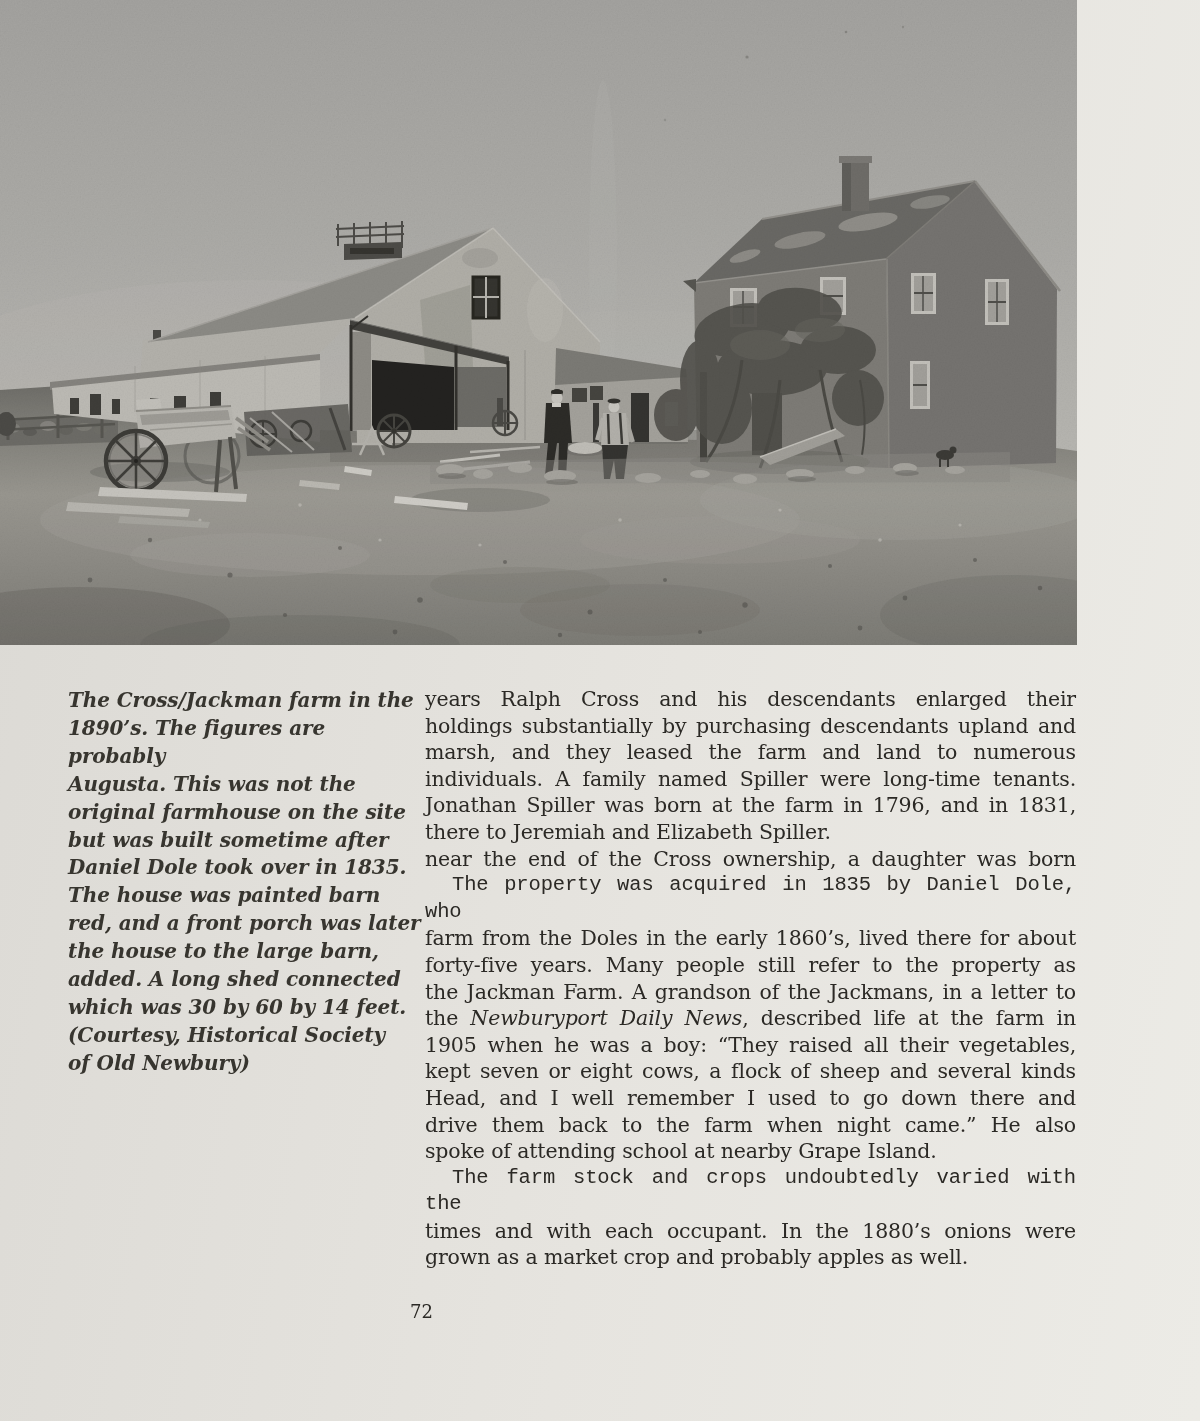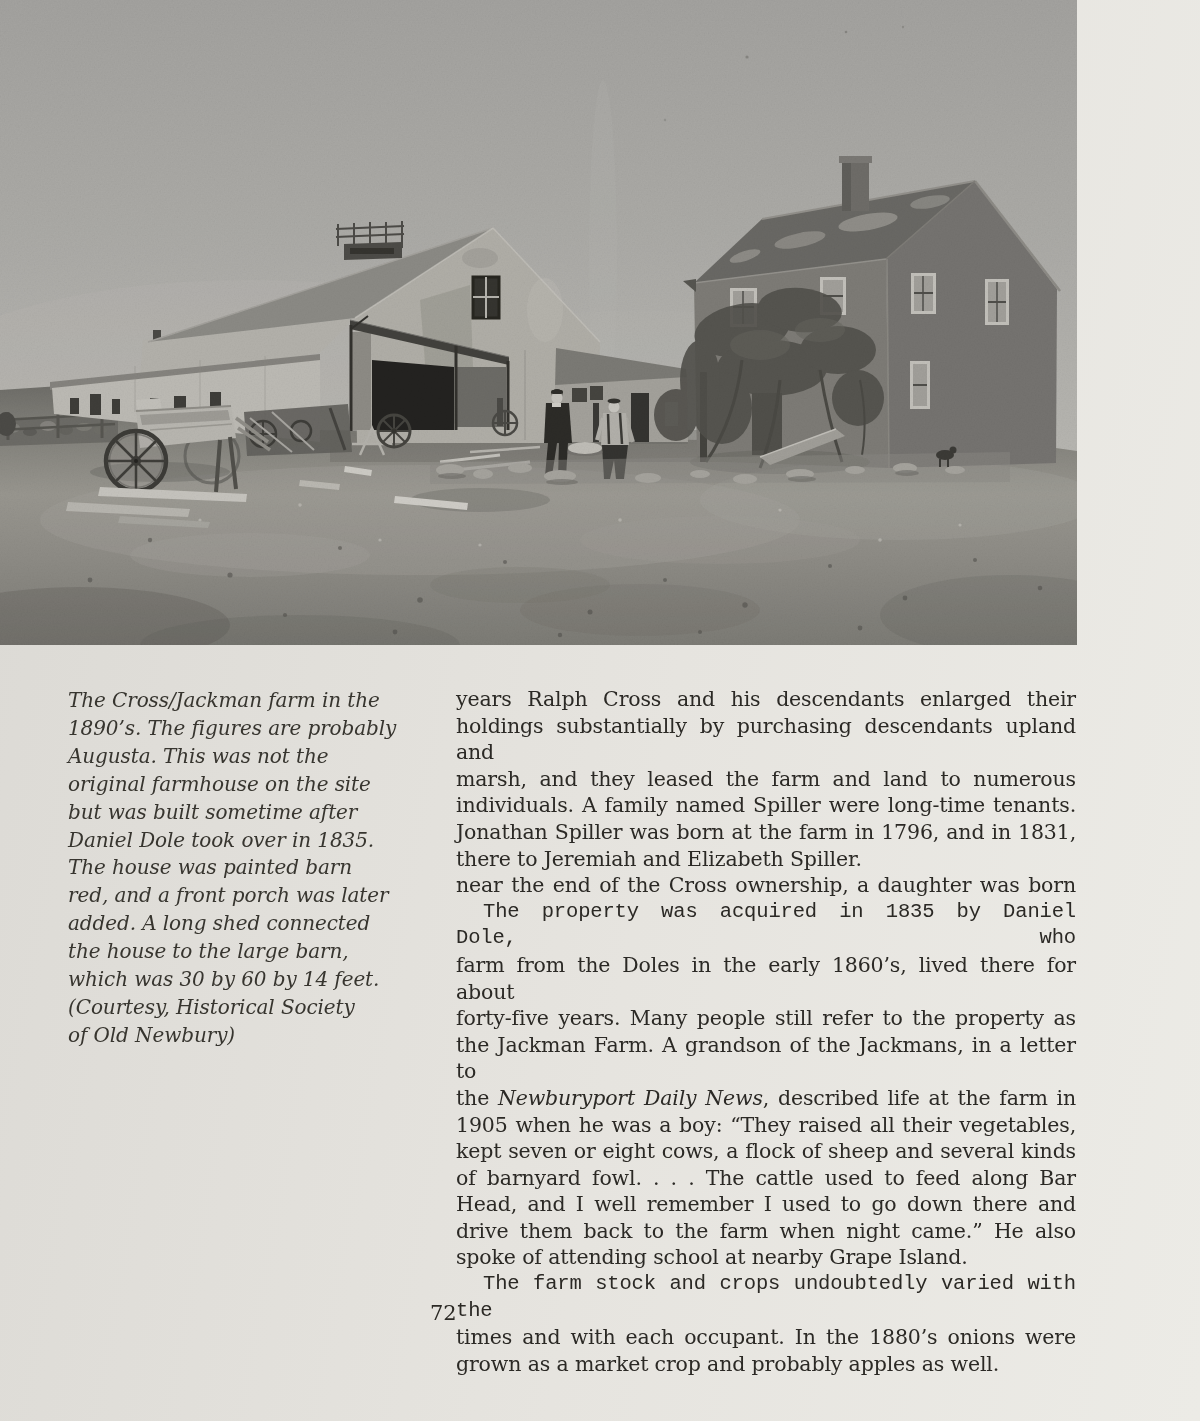--- a/index.html
+++ b/index.html
@@ -5,32 +5,32 @@
   html,body{margin:0;padding:0;background:#c9c7c2;}
   .page{
     position:relative;width:1200px;height:1421px;overflow:hidden;
     background:linear-gradient(100deg,#dbd9d4 0%,#e6e4df 55%,#ecebe6 100%);
     font-family:"DejaVu Serif","Liberation Serif",serif;
   }
   .photo{position:absolute;left:0;top:0;display:block;}
   .caption{
     position:absolute;left:68px;top:687px;width:358px;
     font-style:italic;font-size:20px;line-height:27.9px;
-    color:#37352f;letter-spacing:-0.1px;
+    color:#37352f;letter-spacing:-0.1px;font-weight:bold;
   }
   .body-col{
     position:absolute;left:425px;top:686px;width:651px;
     font-size:20.5px;line-height:26.6px;color:#2b2925;letter-spacing:-0.15px;
   }
-  .b-line{text-align:justify;text-justify:inter-word;margin-left:31px;}
+  .b-line{text-align:justify;text-justify:inter-word;}
   .b-line.just{text-align-last:justify;}
   .b-line.ind{text-indent:27px;font-family:Liberation Mono, monospace;}
   .pageno{
-    position:absolute;left:430px;top:1301px;
-    font-size:21px;color:#2b2925;
+    position:absolute;left:410px;top:1301px;
+    font-size:18px;color:#2b2925;
   }
 </style>
 </head>
 <body>
 
 <div class="page">
 
   <svg class="photo" width="1077" height="645" viewBox="0 0 1077 645">
     <defs>
       <linearGradient id="skyG" x1="0" y1="0" x2="0" y2="1">
@@ -402,22 +402,22 @@
 
   <div class="caption">
       <div class="cap-line">The Cross/Jackman farm in the</div>
       <div class="cap-line">1890’s. The figures are probably</div>
       <div class="cap-line">Augusta. This was not the</div>
       <div class="cap-line">original farmhouse on the site</div>
       <div class="cap-line">but was built sometime after</div>
       <div class="cap-line">Daniel Dole took over in 1835.</div>
       <div class="cap-line">The house was painted barn</div>
       <div class="cap-line">red, and a front porch was later</div>
+      <div class="cap-line">the house to the large barn,</div>
       <div class="cap-line">added. A long shed connected</div>
-      <div class="cap-line">the house to the large barn,</div>
       <div class="cap-line">which was 30 by 60 by 14 feet.</div>
       <div class="cap-line">(Courtesy, Historical Society</div>
       <div class="cap-line">of Old Newbury)</div>
     </div>
 
   <div class="body-col">
       <div>
         <div class="b-line just">years Ralph Cross and his descendants enlarged their</div>
         <div class="b-line just">holdings substantially by purchasing descendants upland and</div>
         <div class="b-line just">marsh, and they leased the farm and land to numerous</div>
@@ -427,21 +427,20 @@
         <div class="b-line just">near the end of the Cross ownership, a daughter was born</div>
       </div>
       <div>
         <div class="b-line just ind">The property was acquired in 1835 by Daniel Dole, who</div>
         <div class="b-line just">farm from the Doles in the early 1860’s, lived there for about</div>
         <div class="b-line just">forty-five years. Many people still refer to the property as</div>
         <div class="b-line just">the Jackman Farm. A grandson of the Jackmans, in a letter to</div>
         <div class="b-line just">the <i>Newburyport Daily News</i>, described life at the farm in</div>
         <div class="b-line just">1905 when he was a boy: “They raised all their vegetables,</div>
         <div class="b-line just">kept seven or eight cows, a flock of sheep and several kinds</div>
-        <div class="b-line just">of barnyard fowl. . . . The cattle used to feed along Bar</div>
         <div class="b-line just">Head, and I well remember I used to go down there and</div>
         <div class="b-line just">drive them back to the farm when night came.” He also</div>
         <div class="b-line">spoke of attending school at nearby Grape Island.</div>
       </div>
       <div>
         <div class="b-line just ind">The farm stock and crops undoubtedly varied with the</div>
         <div class="b-line just">times and with each occupant. In the 1880’s onions were</div>
         <div class="b-line">grown as a market crop and probably apples as well.</div>
       </div>
     </div>

